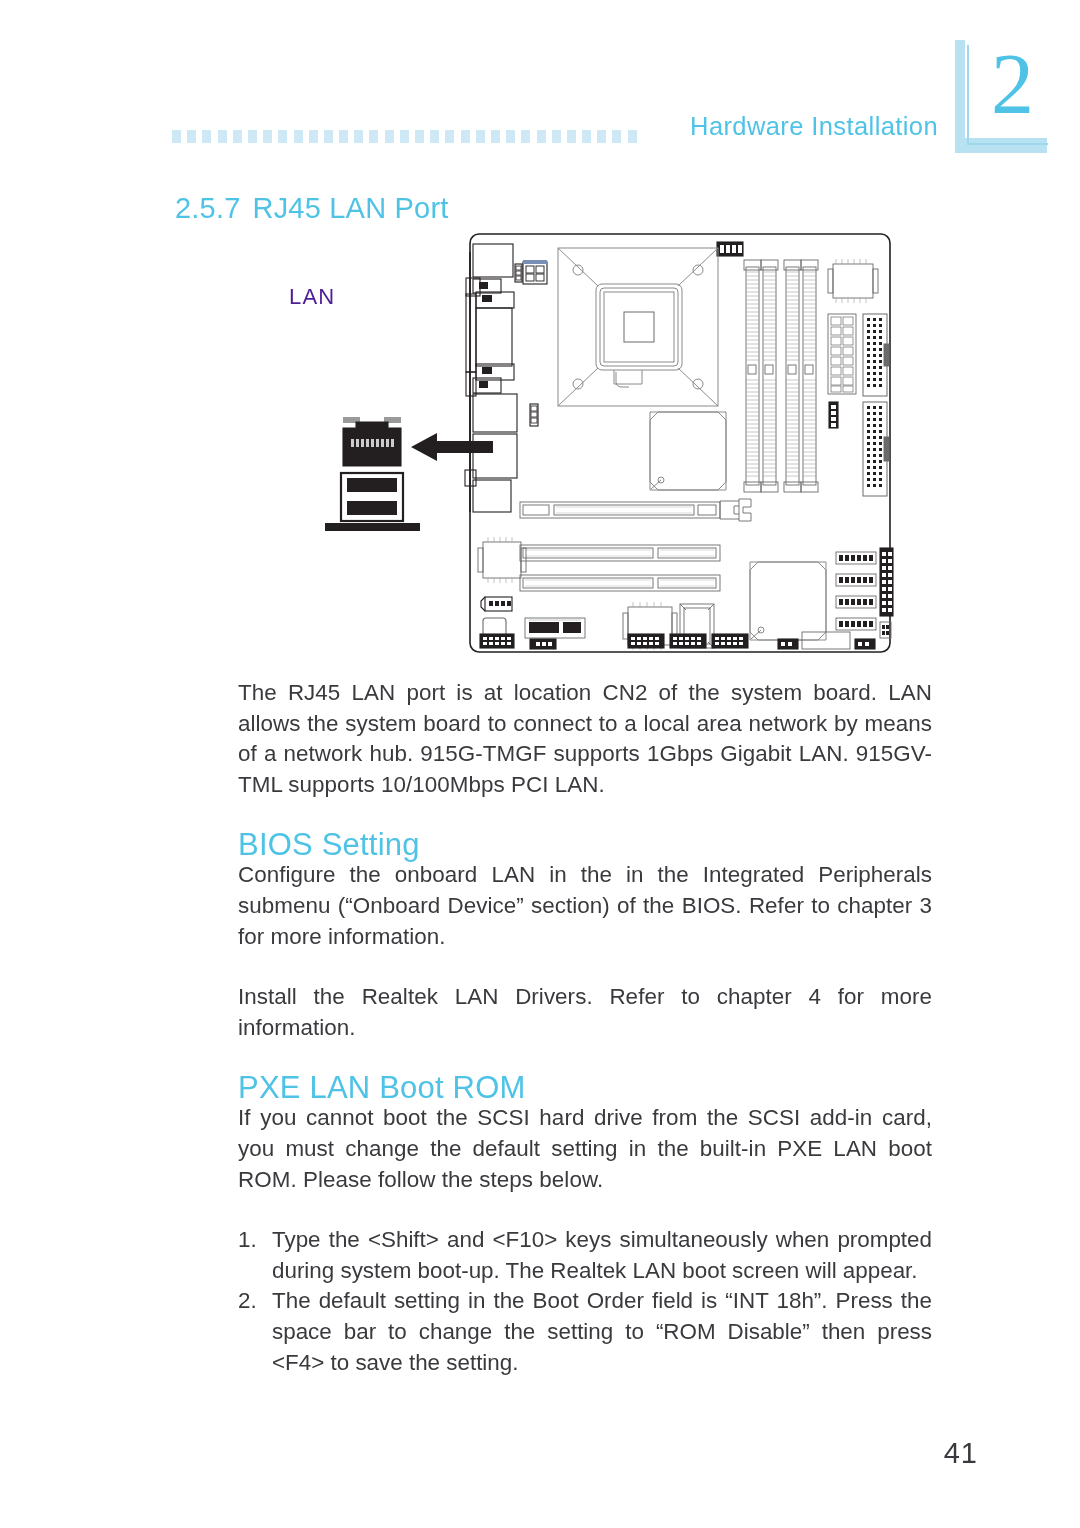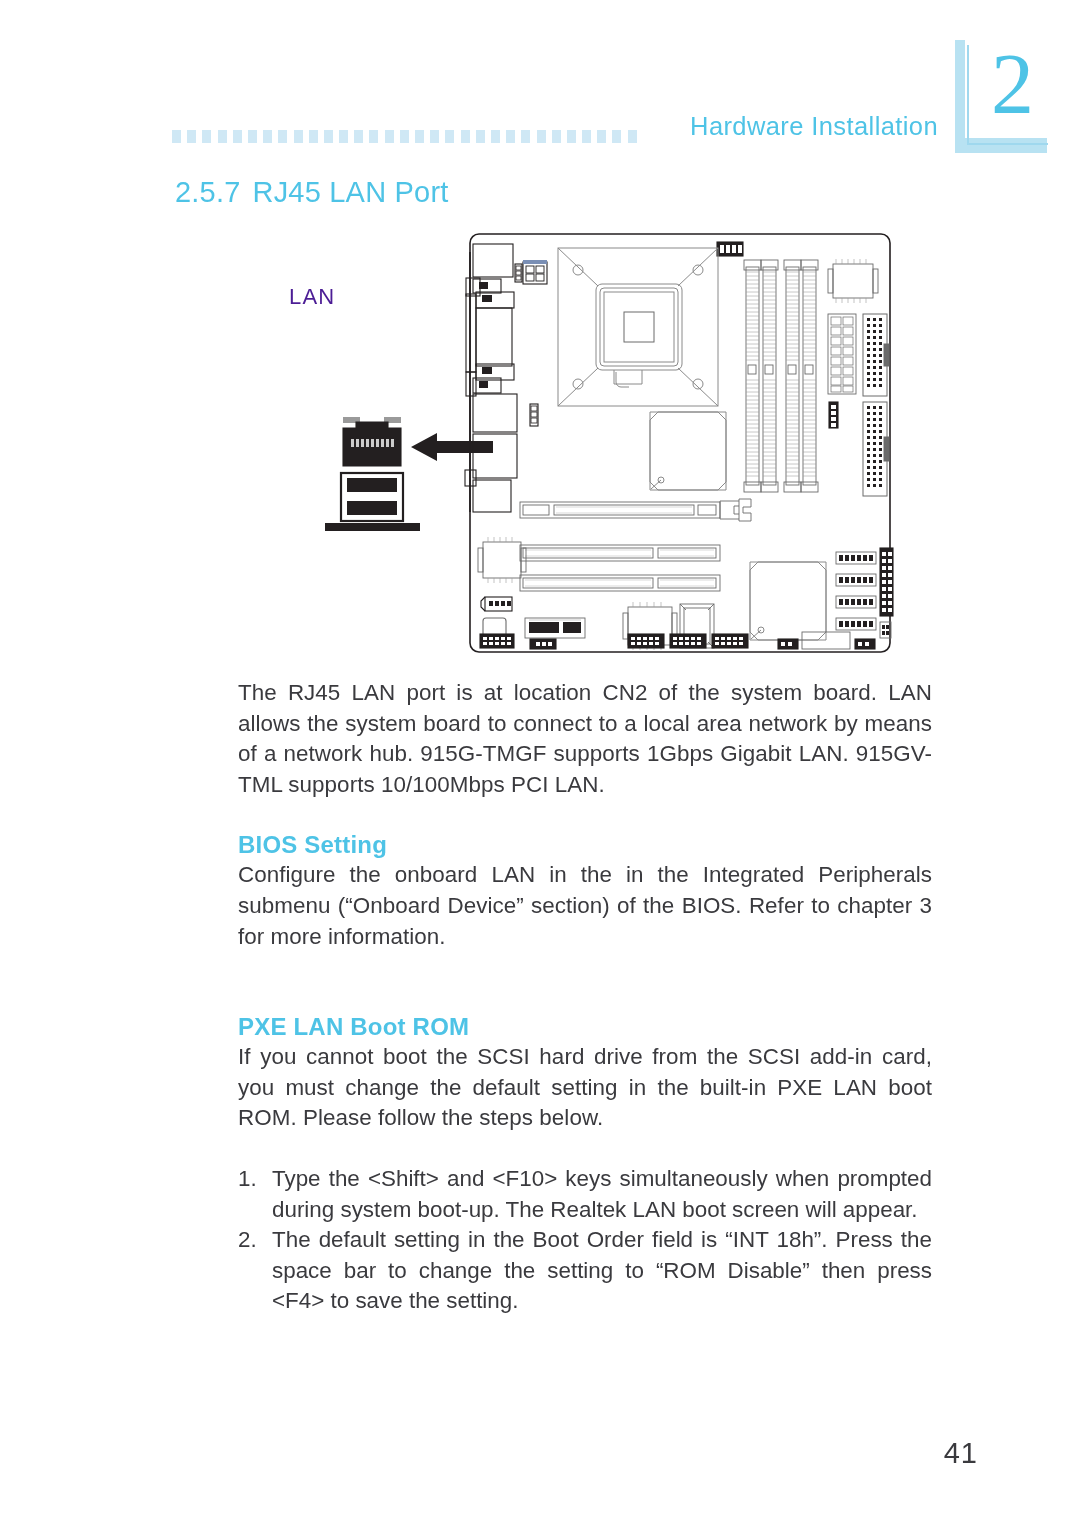--- a/index.html
+++ b/index.html
@@ -82,21 +82,21 @@
     font-size: 86px;
     line-height: 104px;
     font-weight: 300;
     color: #4ec3e6;
     font-family: "Liberation Serif", serif;
   }
 
   
   #section-heading {
     position: absolute;
-    left: 175px; top: 176px;
+    left: 175px; top: 192px;
     font-size: 29px;
     color: #4ec3e6;
     letter-spacing: 0.2px;
     font-weight: 400;
     white-space: nowrap;
     text-align: right;
   }
   #section-heading .num { margin-right: 12px; }
 
   
@@ -123,24 +123,24 @@
   p.body {
     margin: 0;
     font-size: 22.4px;
     line-height: 30.6px;
     text-align: justify;
     color: #3a3a3e;
     letter-spacing: 0.05px;
   }
   h3.sub {
     margin: 0;
-    font-size: 24px;
+    font-size: 31px;
     line-height: 30px;
     color: #4ec3e6;
-    font-weight: 700;
+    font-weight: 400;
     letter-spacing: 0.2px;
   }
   .gap-lg { height: 30px; }
 
   ol.steps {
     margin: 0;
     padding: 0;
     list-style: none;
   }
   ol.steps li {
@@ -728,20 +728,21 @@
 
 <div id="content">
 
   <p class="body">The RJ45 LAN port is at location CN2 of the system board. LAN allows the system board to connect to a local area network by means of a network hub. 915G-TMGF supports 1Gbps Gigabit LAN. 915GV-TML supports 10/100Mbps PCI LAN.</p>
 
   <div class="gap-lg"></div>
   <h3 class="sub">BIOS Setting</h3>
   <p class="body">Configure the onboard LAN in the in the Integrated Peripherals submenu (“Onboard Device” section) of the BIOS. Refer to chapter 3 for more information.</p>
 
   <div class="gap-lg"></div>
+  <p class="body">Install the Realtek LAN Drivers. Refer to chapter 4 for more information.</p>
 
   <div class="gap-lg"></div>
   <h3 class="sub">PXE LAN Boot ROM</h3>
   <p class="body">If you cannot boot the SCSI hard drive from the SCSI add-in card, you must change the default setting in the built-in PXE LAN boot ROM. Please follow the steps below.</p>
 
   <div class="gap-lg"></div>
   <ol class="steps">
     <li>
       <span class="marker">1.</span>
       <span>Type the &lt;Shift&gt; and &lt;F10&gt; keys simultaneously when prompted during system boot-up. The Realtek LAN boot screen will appear.</span>

